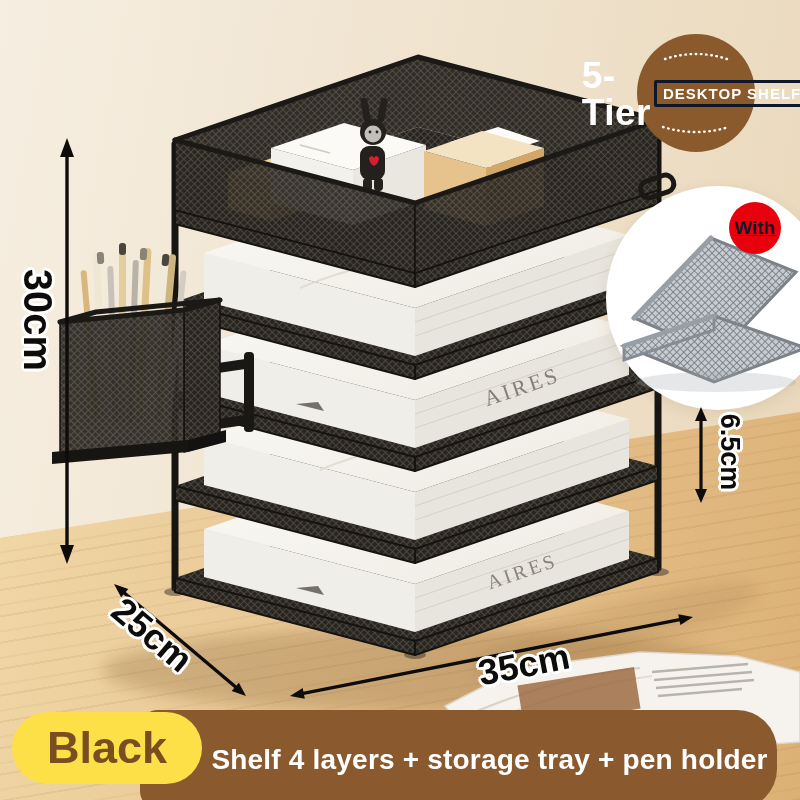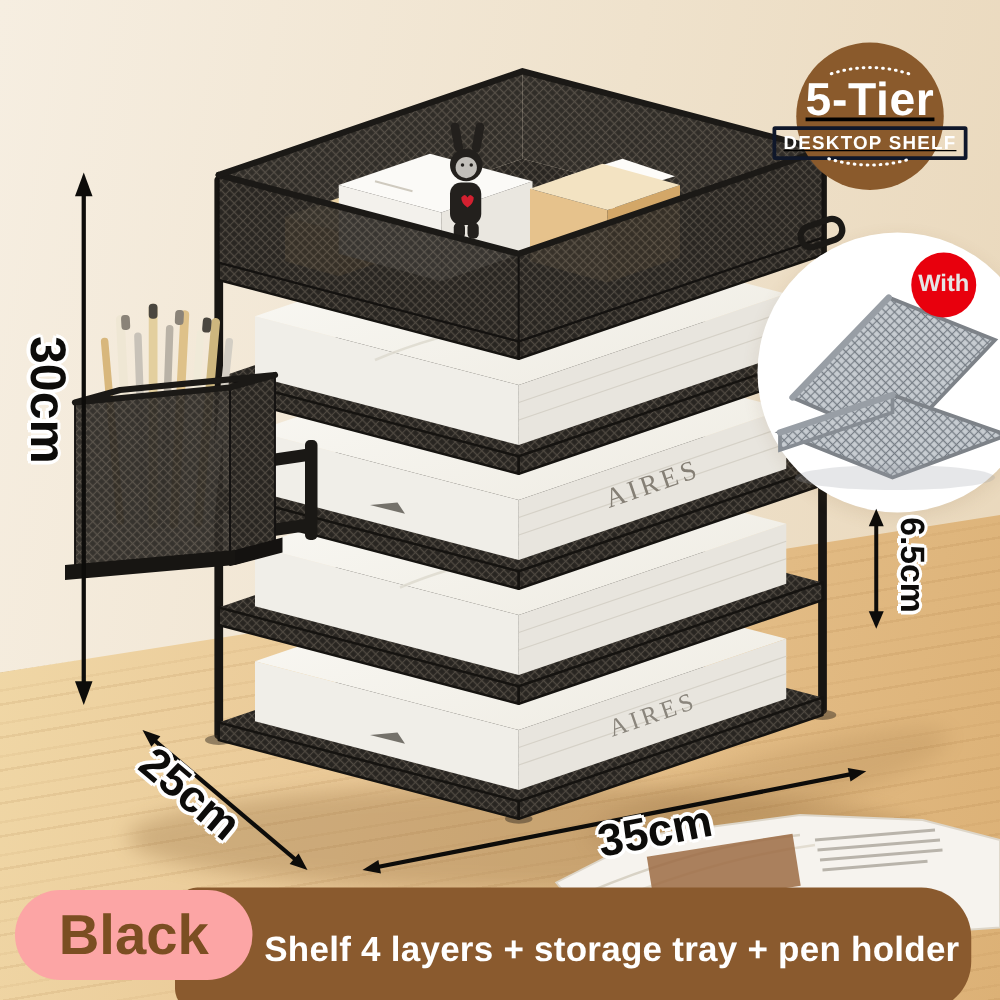--- a/index.html
+++ b/index.html
@@ -10,48 +10,48 @@
   .desk{position:absolute;inset:0;
         clip-path:polygon(0 67.25%,100% 51.5%,100% 100%,0 100%);
         background-image:
           repeating-linear-gradient(-9.5deg, rgba(146,96,40,.10) 0 2px, rgba(0,0,0,0) 2px 11px, rgba(146,96,40,.06) 11px 13px, rgba(0,0,0,0) 13px 26px),
           linear-gradient(102deg,#f2dcab 0%,#e9c795 45%,#dcb176 100%);}
   svg{position:absolute;left:0;top:0;}
   .product-layer{z-index:1;}
   .arrow-layer{z-index:3;}
   
   .badge{position:absolute;left:637px;top:34px;width:118px;height:118px;border-radius:50%;
-         background:var(--brand_brown,#8a5a2c);z-index:2;display:flex;flex-direction:column;
-         align-items:center;justify-content:center;gap:3px;text-decoration:underline;}
+         background:var(--brand_brown,#8a5a2c);z-index:2;display:flex;flex-direction:row;
+         align-items:center;justify-content:center;gap:3px;}
   .badge-title{color:#fff;font-size:37px;font-weight:bold;letter-spacing:.5px;line-height:1;margin-top:2px;}
   .badge-sub{color:#fff;font-size:15px;font-weight:bold;letter-spacing:1px;
              border:3px solid #0f172a;padding:2px 6px;border-radius:2px;white-space:nowrap;}
   
   .callout{position:absolute;left:606px;top:186px;width:224px;height:224px;border-radius:50%;
            background:#fff;z-index:2;box-shadow:0 4px 14px rgba(120,90,50,.12);}
   .callout-title{position:absolute;left:13px;top:24px;color:#161616;font-size:20px;
                  font-weight:bold;line-height:22px;z-index:2;}
   .with-badge{position:absolute;left:123px;top:16px;width:52px;height:52px;border-radius:50%;
-              background:var(--accent_red,#e8000d);color:#e5e5e5;display:flex;align-items:center;
-              justify-content:center;font-size:19px;font-weight:bold;z-index:3;}
+              background:var(--accent_red,#e8000d);color:#0f172a;display:flex;align-items:center;
+              justify-content:center;font-size:19px;font-weight:bold;z-index:3;text-decoration:underline;}
   
   .dim{position:absolute;color:var(--dimension_black,#0d0c0a);font-weight:bold;z-index:3;white-space:nowrap;
        text-shadow:-3px 0 0 #fff,3px 0 0 #fff,0 -3px 0 #fff,0 3px 0 #fff,
                    -2px -2px 0 #fff,2px -2px 0 #fff,-2px 2px 0 #fff,2px 2px 0 #fff;}
   .dim-h{left:37px;top:320px;font-size:40px;transform:translate(-50%,-50%) rotate(90deg);}
   .dim-t{left:729px;top:452px;font-size:27px;transform:translate(-50%,-50%) rotate(90deg);}
   .dim-d{left:152px;top:635px;font-size:36px;transform:translate(-50%,-50%) rotate(40deg);}
   .dim-w{left:524px;top:665px;font-size:36px;transform:translate(-50%,-50%) rotate(-11deg);}
   
   .bar{position:absolute;left:140px;top:710px;width:637px;height:99px;z-index:4;
        background:var(--bar_brown,#8a5a2e);border-radius:18px 40px 40px 18px;
        display:flex;align-items:center;justify-content:center;padding-left:62px;box-sizing:border-box;}
   .bar-text{color:#fff;font-size:28px;font-weight:bold;letter-spacing:.2px;}
   .pill{position:absolute;left:12px;top:712px;width:190px;height:72px;border-radius:36px;
-        background:#fca5a5;z-index:5;display:flex;align-items:center;justify-content:center;}
+        background:#fde047;z-index:5;display:flex;align-items:center;justify-content:center;}
   .pill-text{color:var(--label_brown,#7b4e22);font-size:45px;font-weight:bold;}
 </style>
 </head>
 <body>
 
 <div class="scene">
   <div class="wall"></div>
   <div class="desk"></div>
 
   <svg class="product-layer" width="800" height="800" viewBox="0 0 800 800">

